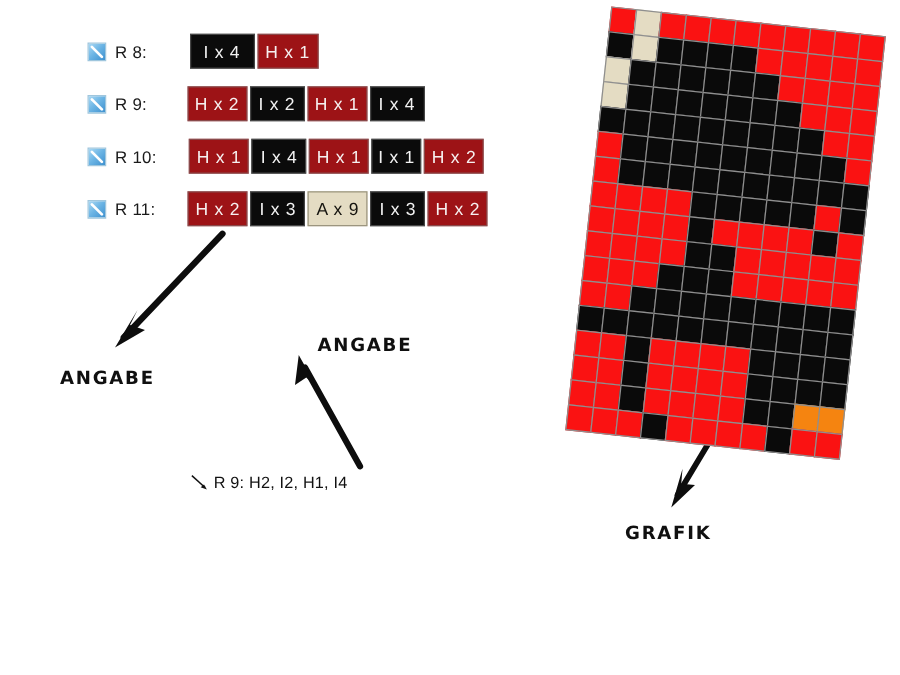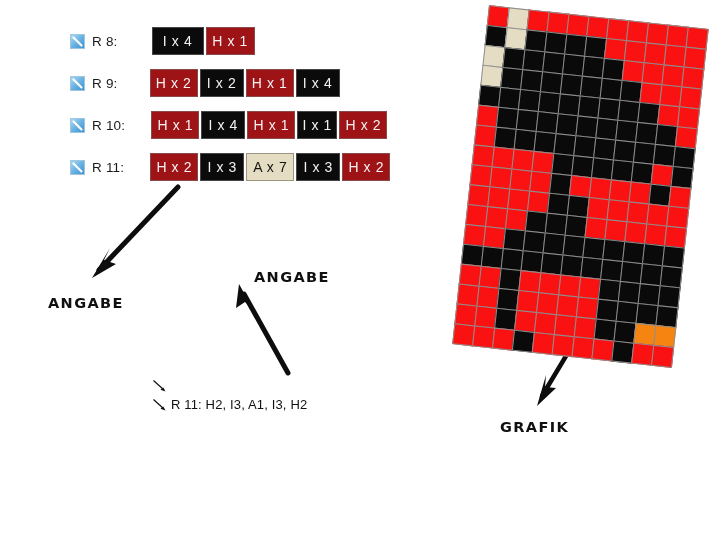--- a/index.html
+++ b/index.html
@@ -195,21 +195,21 @@
     <div class="block-row">
       <span class="row-icon">
         <svg width="13" height="13" viewBox="0 0 13 13">
           <line x1="2.5" y1="2.5" x2="10.5" y2="10.5" stroke="#ffffff" stroke-width="2.2" stroke-linecap="round"></line>
         </svg>
       </span>
       <span class="row-label">R 11:</span>
       <div class="row-blocks indent-r11">
         <div class="cblock h" style="width: 48px;">H x 2</div>
         <div class="cblock k" style="width: 44px;">I x 3</div>
-        <div class="cblock a" style="width: 48px;">A x 7</div>
+        <div class="cblock a" style="width: 48px;">A x 9</div>
         <div class="cblock k" style="width: 44px;">I x 3</div>
         <div class="cblock h" style="width: 48px;">H x 2</div>
       </div>
     </div>
   </div>
 
 <svg id="arrow-farbblock" class="arrow-svg" width="120" height="105">
   <line x1="108" y1="5" x2="29" y2="88" stroke="#0d0d0d" stroke-width="5" stroke-linecap="round"></line>
   <polygon points="22,96 46,82 34,78 40,66" fill="#0d0d0d"></polygon>
 </svg>
@@ -229,27 +229,21 @@
 <div class="caption" id="caption-geschrieben"><span class="l2">ANGABE</span></div>
 
 <div class="caption" id="caption-grafik">GRAFIK</div>
 
 <div id="written-list">
     <div class="wl-item">
       <span class="wl-arrow"><svg width="16" height="14" viewBox="0 0 16 14">
           <line x1="1.5" y1="1.5" x2="12" y2="11" stroke="#111" stroke-width="1.2"></line>
           <polygon points="13.5,12.5 8.5,10.8 11.2,8.6" fill="#111"></polygon>
         </svg></span>
-    </div>
-    <div class="wl-item">
-      <span class="wl-arrow"><svg width="16" height="14" viewBox="0 0 16 14">
-          <line x1="1.5" y1="1.5" x2="12" y2="11" stroke="#111" stroke-width="1.2"></line>
-          <polygon points="13.5,12.5 8.5,10.8 11.2,8.6" fill="#111"></polygon>
-        </svg></span>
-      <span class="wl-text">R 11: H2, I3, A1, I3, H2</span>
+      <span class="wl-text">R 9: H2, I2, H1, I4</span>
     </div>
   </div>
 
 <div id="pixel-grid-wrap">
   <div id="pixel-grid" style="transform: rotate(6.2deg);">
       <div class="pg-row">
         <div class="pg-cell pg-R" style="width: 21px; height: 21px;"></div>
         <div class="pg-cell pg-A" style="width: 21px; height: 21px;"></div>
         <div class="pg-cell pg-R" style="width: 21px; height: 21px;"></div>
         <div class="pg-cell pg-R" style="width: 21px; height: 21px;"></div>

